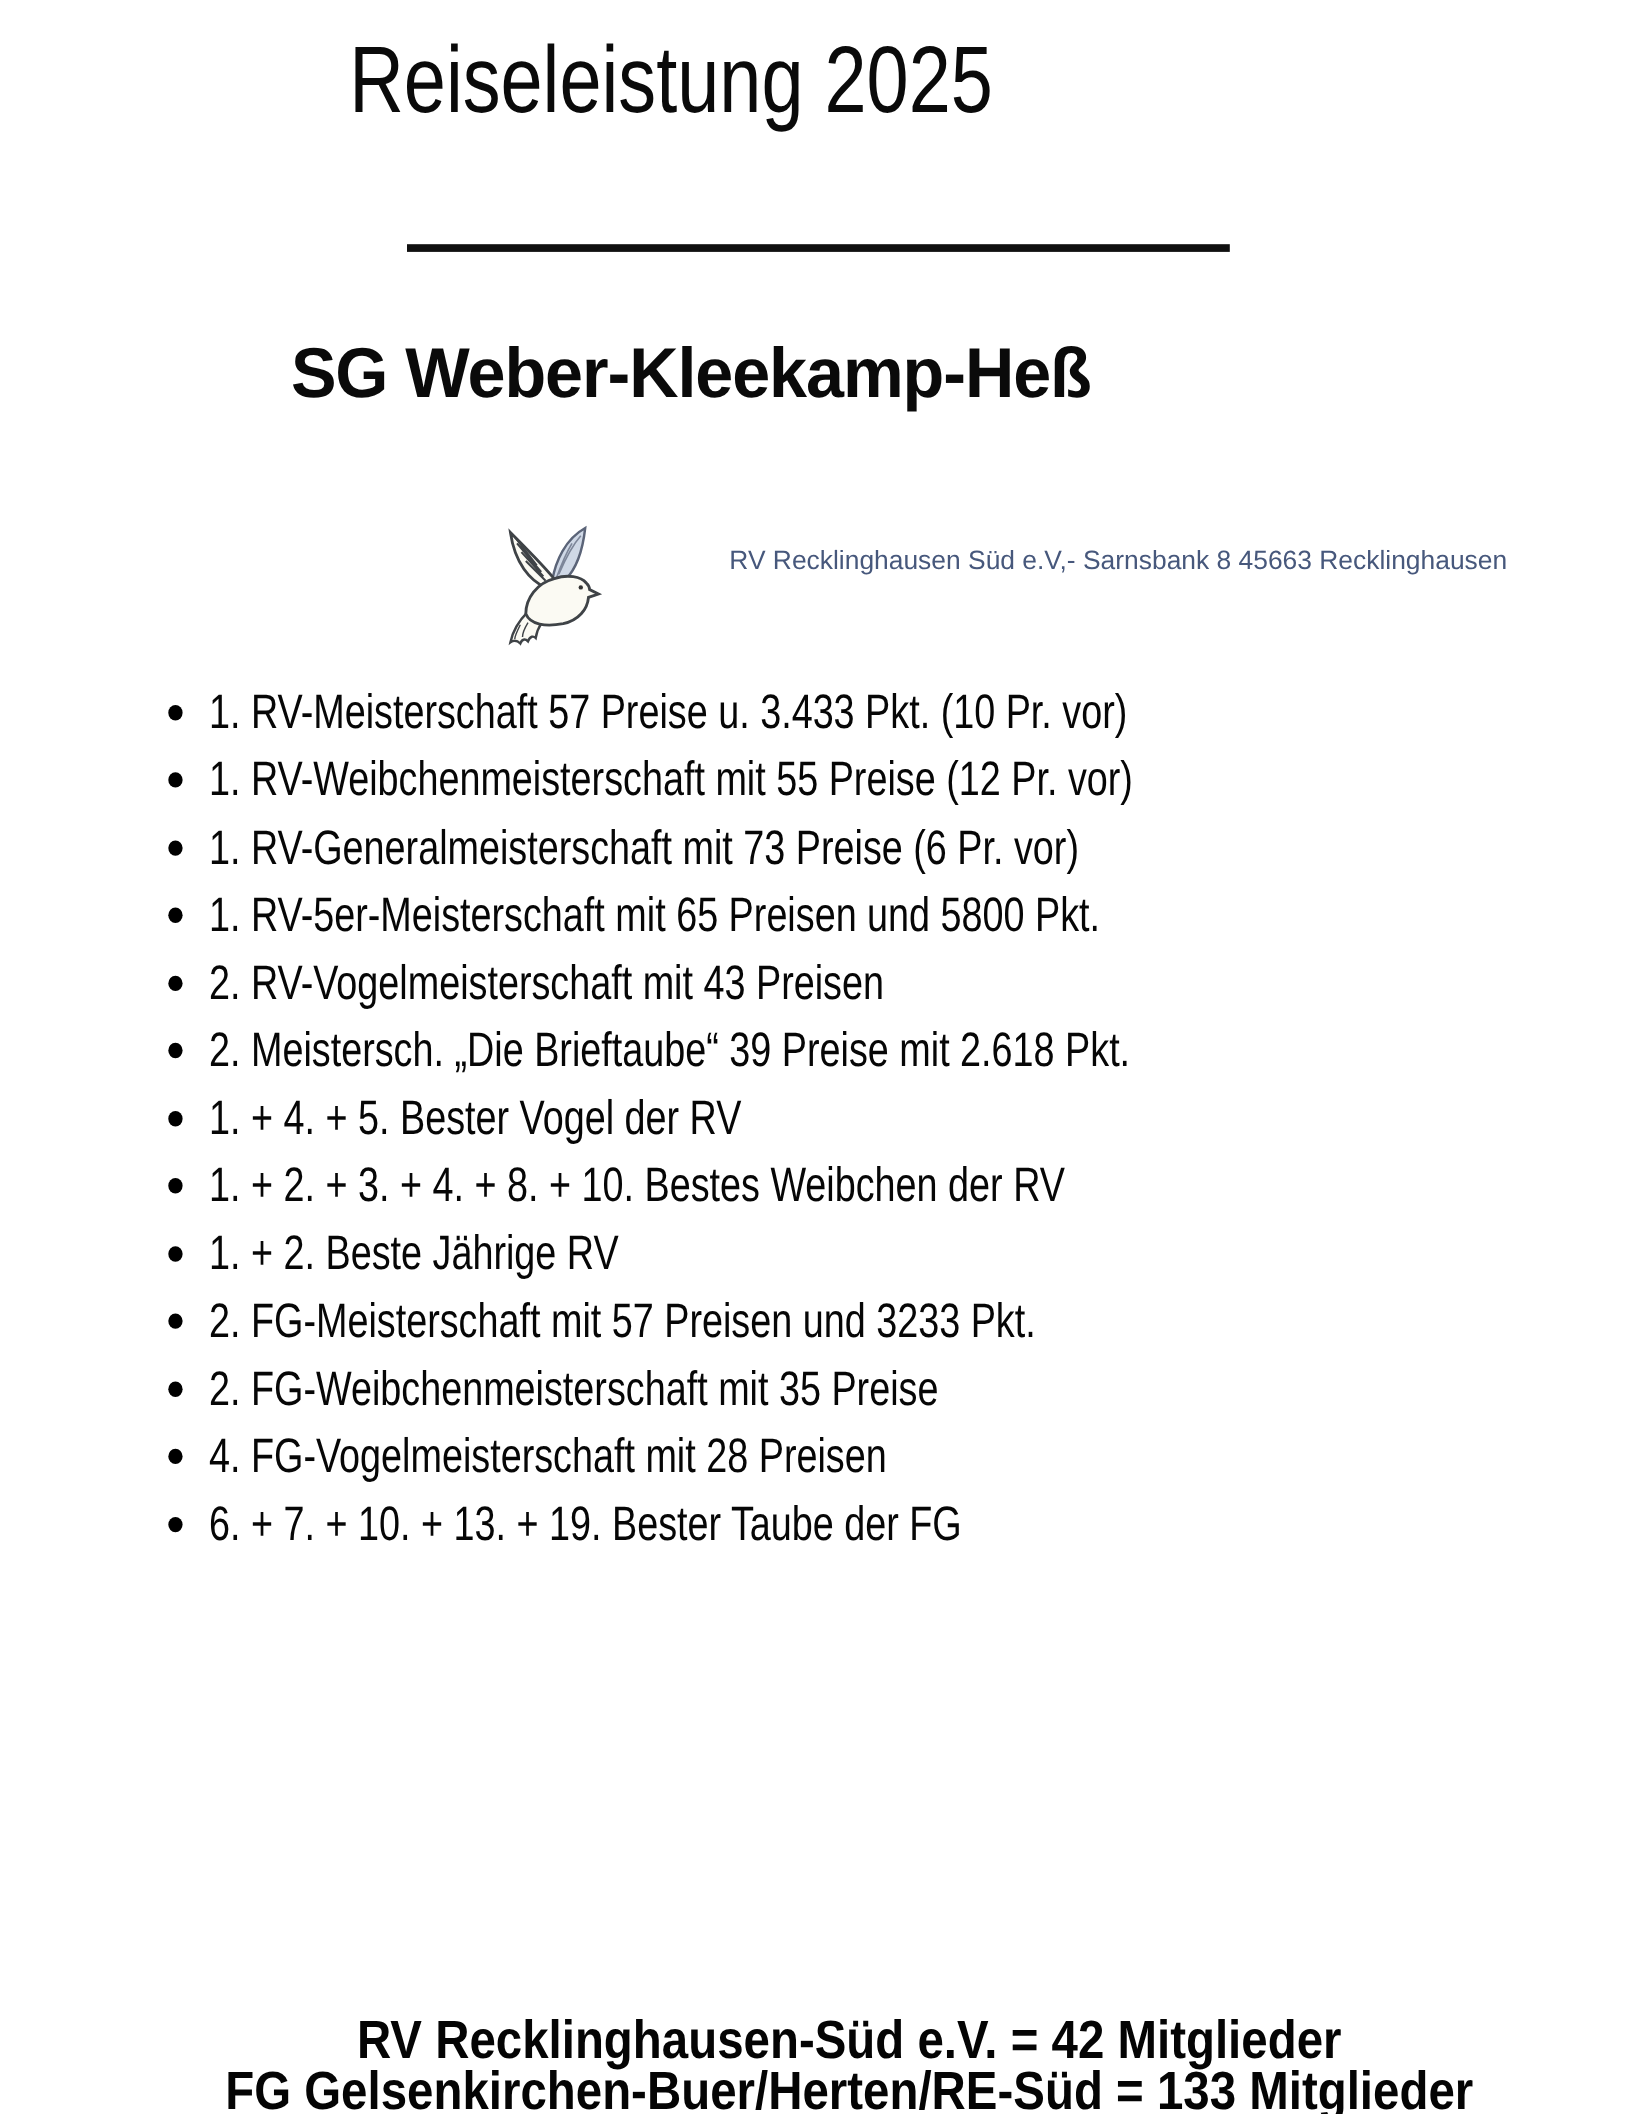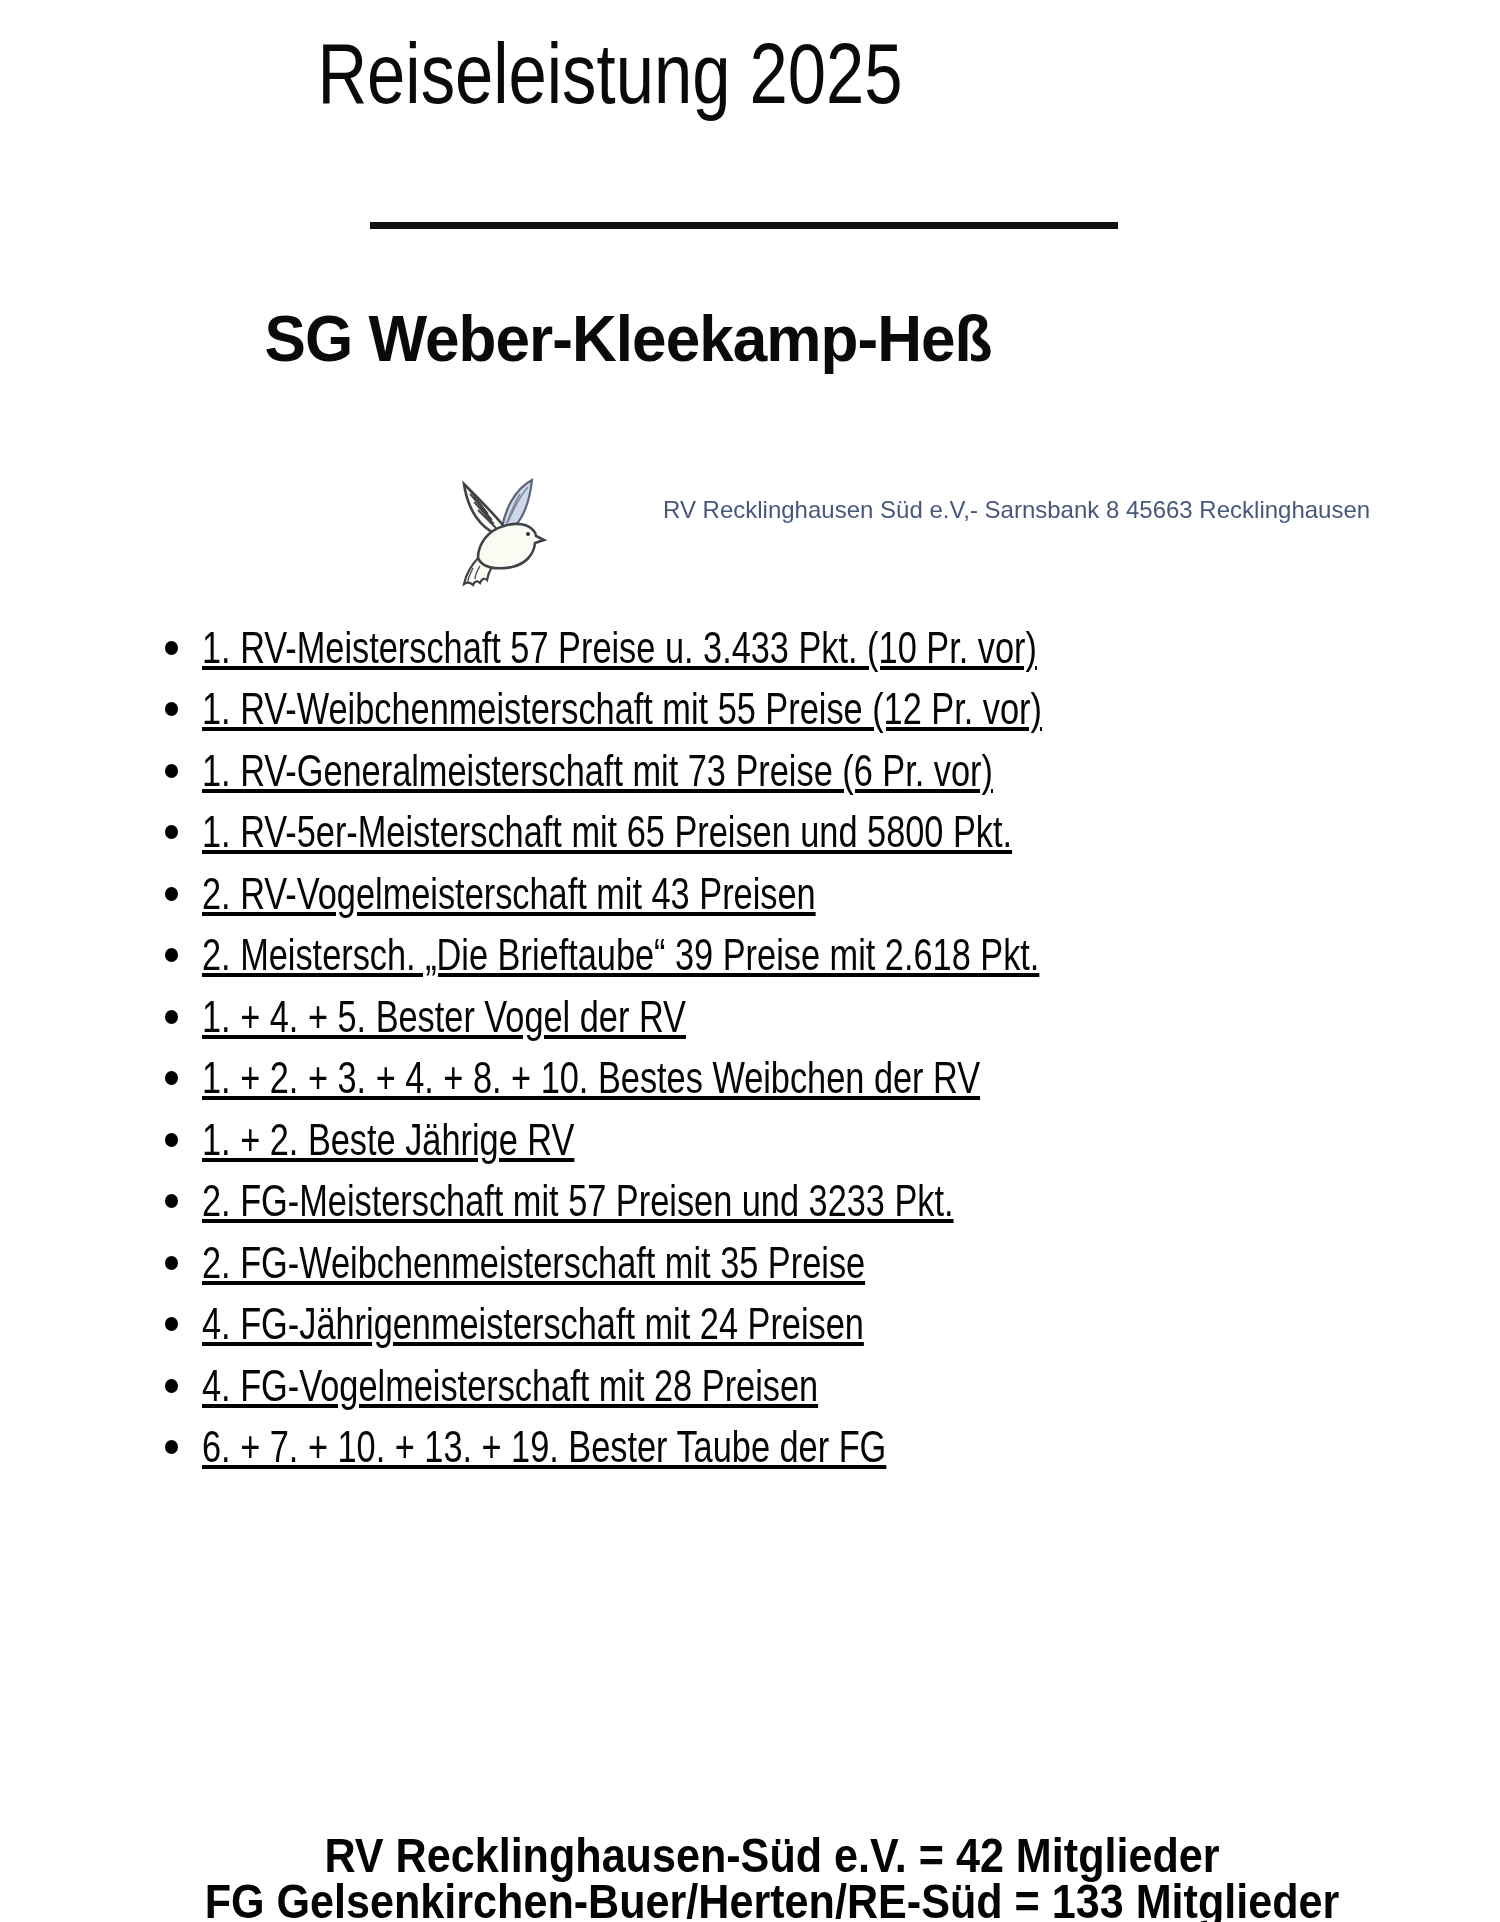--- a/index.html
+++ b/index.html
@@ -61,25 +61,24 @@
     left: 663px;
     font-size: 24px;
     color: #47587c;
     white-space: nowrap;
     letter-spacing: 0px;
   }
 
   
   .doclist {
     top: 617px;
-    left: 202px;
+    left: 190px;
     margin: 0;
     padding: 0;
     list-style: none;
-    text-decoration: underline;
   }
   .doclist li {
     position: relative;
     height: 61.5px;
     display: flex;
     align-items: center;
   }
   .doclist li::before {
     content: "";
     position: absolute;
@@ -173,23 +172,20 @@
       <li>
       <span class="li-text">1. + 2. Beste Jährige RV</span>
     </li>
       <li>
       <span class="li-text">2. FG-Meisterschaft mit 57 Preisen und 3233 Pkt.</span>
     </li>
       <li>
       <span class="li-text">2. FG-Weibchenmeisterschaft mit 35 Preise</span>
     </li>
       <li>
-      <span class="li-text">4. FG-Jährigenmeisterschaft mit 24 Preisen</span>
-    </li>
-      <li>
       <span class="li-text">4. FG-Vogelmeisterschaft mit 28 Preisen</span>
     </li>
       <li>
       <span class="li-text">6. + 7. + 10. + 13. + 19. Bester Taube der FG</span>
     </li>
     </ul>
 
   <div class="abs footer-line l1">RV Recklinghausen-Süd e.V. = 42 Mitglieder</div>
 
   <div class="abs footer-line l2">FG Gelsenkirchen-Buer/Herten/RE-Süd = 133 Mitglieder</div>

